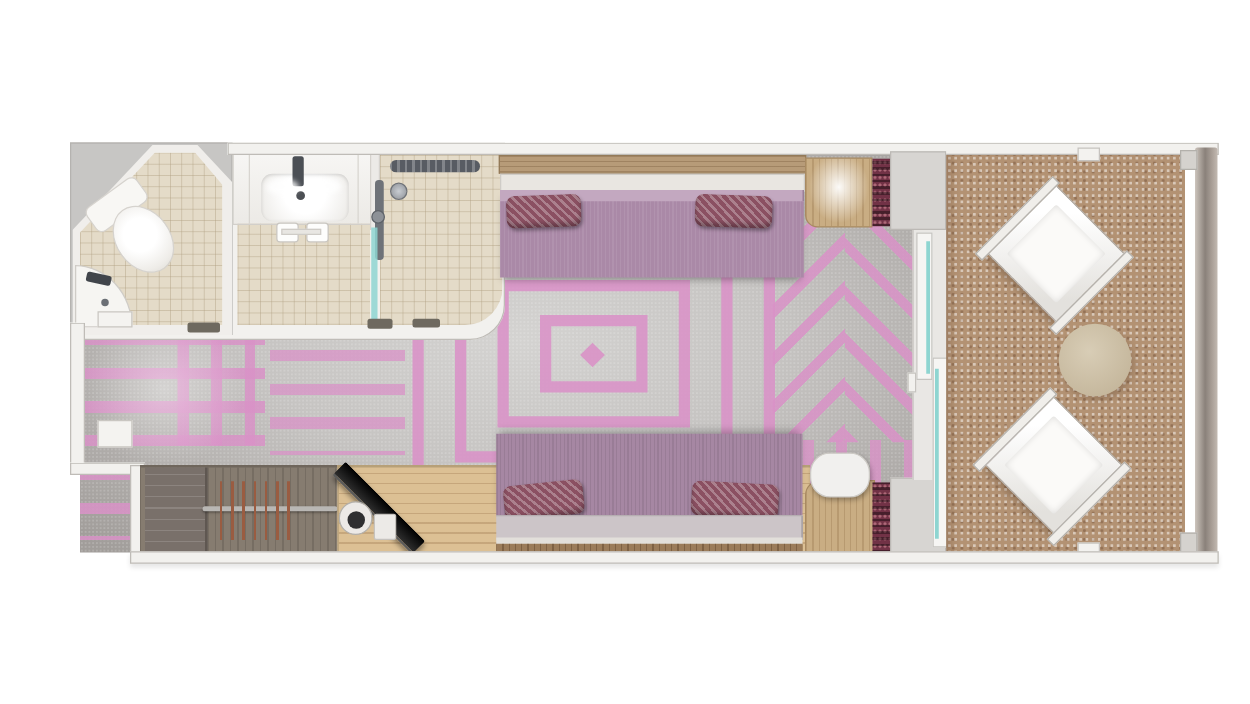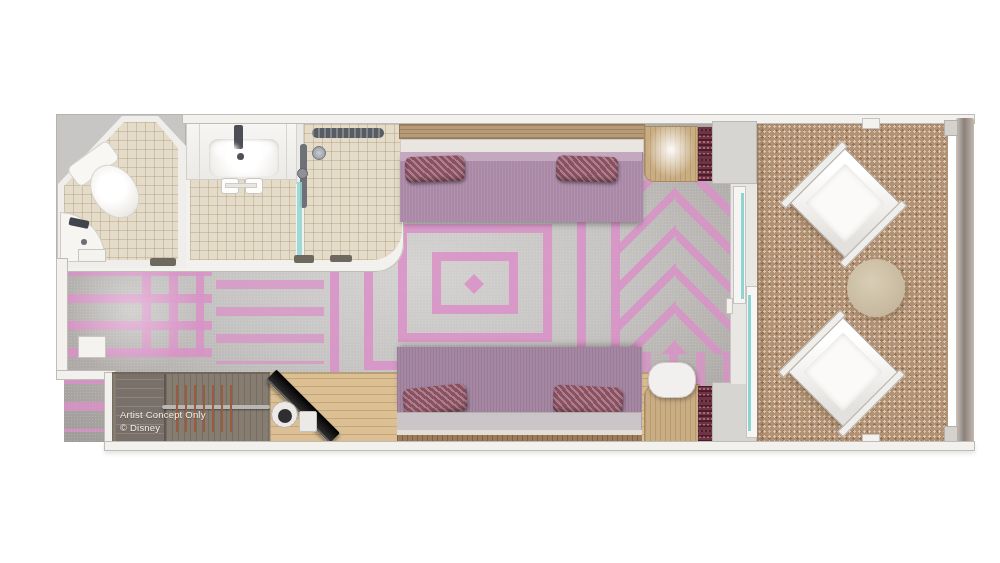--- a/index.html
+++ b/index.html
@@ -305,18 +305,14 @@
   <div class="x b-chair" id="balcony-chair-2">
     <div class="cushion"></div>
   </div>
   <div class="x" id="balcony-table"></div>
   <div class="x" id="railing"></div>
   <div class="x railcap" id="rail-cap-top"></div>
   <div class="x railcap" id="rail-cap-bottom"></div>
 
   <div class="x wall" id="bottom-wall"></div>
 
-  <div class="x" id="watermark">
-    <div>Artist Concept Only</div>
-    <div>© Disney</div>
-  </div>
 
 </div>
 
 </body></html>

